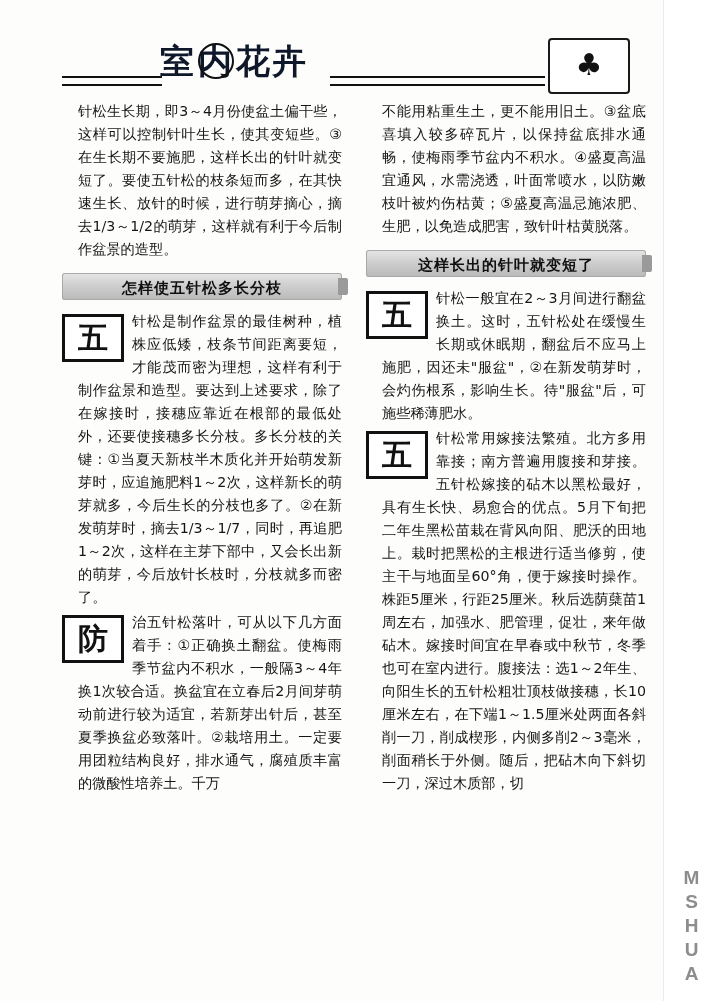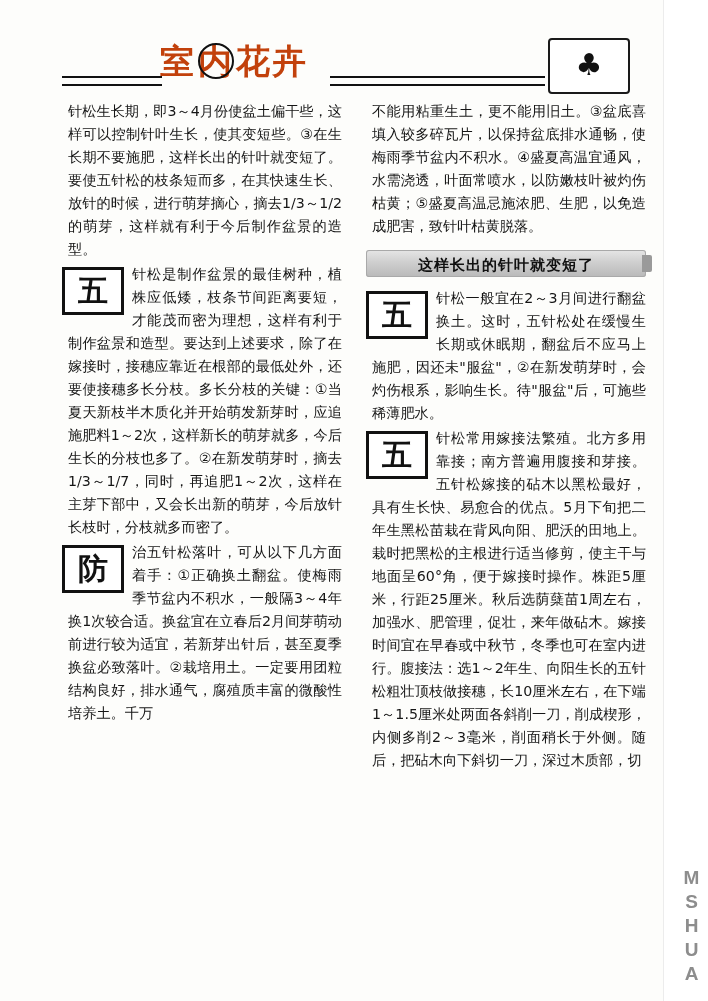--- a/index.html
+++ b/index.html
@@ -29,21 +29,21 @@
     height: 96px;
   }
   .header-title {
     position: absolute;
     left: 160px;
     top: 44px;
     font-family: "DejaVu Serif", serif;
     font-size: 34px;
     font-weight: bold;
     letter-spacing: 2px;
-    color: #c2410c;
+    color: #0f172a;
     line-height: 1;
     text-align: center;
   }
   .header-title .circled {
     display: inline-block;
     position: relative;
     padding: 0 2px;
   }
   .header-title .circled::after {
     content: "";
@@ -101,21 +101,21 @@
     font-family: "DejaVu Sans", sans-serif;
     font-size: 14.2px;
     line-height: 1.62;
     color: #151515;
     text-align: justify;
   }
   .col-left  { left: 62px; }
   .col-right { left: 366px; }
 
   .para {
-    margin: 0 0 2px 6px;
+    margin: 0 0 2px 16px;
     text-align: justify;
     text-justify: inter-character;
   }
 
   
   .section-head {
     position: relative;
     margin: 12px 0 10px 0;
     height: 27px;
     background: linear-gradient(to bottom, #e6e6e6 0%, #cfcfcf 45%, #b9b9b9 100%);
@@ -198,20 +198,23 @@
     <div class="header-rule-right"></div>
     <div class="header-logo">
       <div class="clover">♣</div>
     </div>
   </div>
 
   <div class="col col-left">
 
     <p class="para">针松生长期，即3～4月份使盆土偏干些，这样可以控制针叶生长，使其变短些。③在生长期不要施肥，这样长出的针叶就变短了。要使五针松的枝条短而多，在其快速生长、放针的时候，进行萌芽摘心，摘去1/3～1/2的萌芽，这样就有利于今后制作盆景的造型。</p>
 
+    <div class="section-head">
+      <span>怎样使五针松多长分枝</span>
+    </div>
     <div class="dropblock">
       <div class="dropcap">五</div>
       <p class="para">针松是制作盆景的最佳树种，植株应低矮，枝条节间距离要短，才能茂而密为理想，这样有利于制作盆景和造型。要达到上述要求，除了在嫁接时，接穗应靠近在根部的最低处外，还要使接穗多长分枝。多长分枝的关键：①当夏天新枝半木质化并开始萌发新芽时，应追施肥料1～2次，这样新长的萌芽就多，今后生长的分枝也多了。②在新发萌芽时，摘去1/3～1/7，同时，再追肥1～2次，这样在主芽下部中，又会长出新的萌芽，今后放针长枝时，分枝就多而密了。</p>
     </div>
 
     <div class="dropblock">
       <div class="dropcap">防</div>
       <p class="para">治五针松落叶，可从以下几方面着手：①正确换土翻盆。使梅雨季节盆内不积水，一般隔3～4年换1次较合适。换盆宜在立春后2月间芽萌动前进行较为适宜，若新芽出针后，甚至夏季换盆必致落叶。②栽培用土。一定要用团粒结构良好，排水通气，腐殖质丰富的微酸性培养土。千万</p>
     </div>
   </div>

